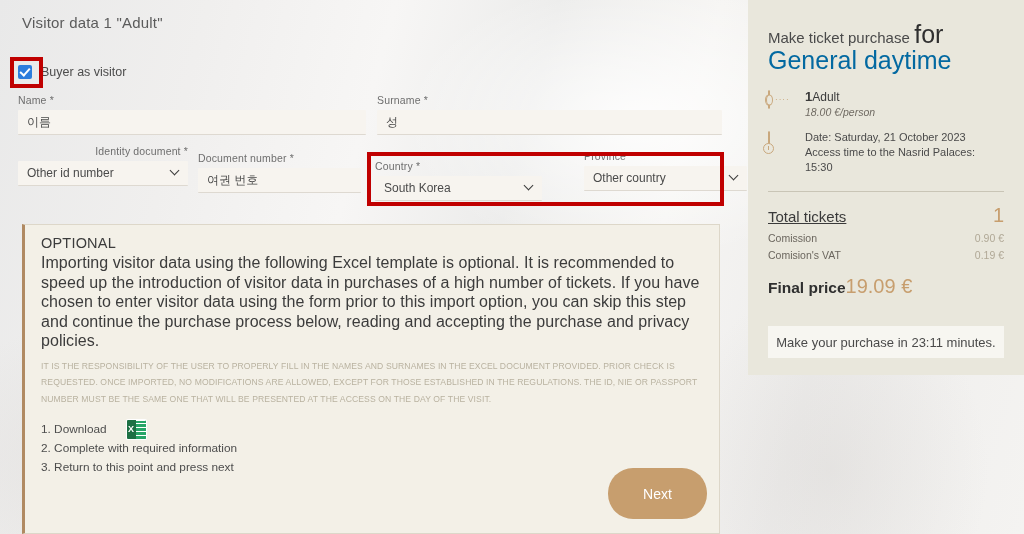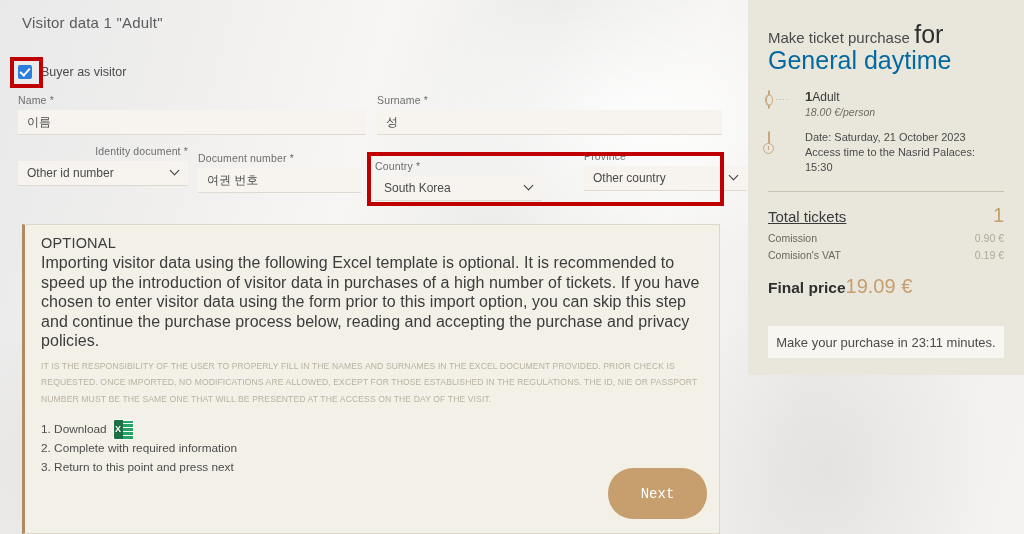--- a/index.html
+++ b/index.html
@@ -84,41 +84,41 @@
   .opt-title { font-size:14.5px; color:#3c3c3c; margin:10px 0 2px 16px; letter-spacing:.2px; }
   .opt-body {
     margin:0 16px 0 16px; font-size:16px; line-height:19.6px;
     color:#3c3c3c; letter-spacing:.05px;
   }
   .opt-fine {
     margin:7px 16px 12px 16px; font-size:8.6px; line-height:16.5px;
     color:#b9b2a0; letter-spacing:.1px; text-transform:uppercase;
   }
   .steps { margin:13px 0 0 16px; font-size:11.8px; color:#4d4d4d; line-height:19px; }
-  .step { display:flex; align-items:flex-start; gap:7px; }
+  .step { display:flex; align-items:flex-start; gap:20px; }
   .xls-icon {
     display:inline-flex; width:19px; height:19px; background:#ffffff;
     border-radius:1px; overflow:hidden; align-items:stretch;
     box-shadow:0 0 0 1px #ffffff;
   }
   .xls-icon .left {
     width:9px; background:#1d7044; color:#fff; font-size:9px; font-weight:bold;
     display:flex; align-items:center; justify-content:center;
   }
   .xls-icon .right {
     flex:1; background:
       linear-gradient(to bottom,#fff 0,#fff 1px,transparent 1px),
       repeating-linear-gradient(to bottom,#27a567 0 3px,#ffffff 3px 4px),
       repeating-linear-gradient(to right,#27a567 0 3px,#ffffff 3px 4px);
   }
   .next-btn {
     position:absolute; right:12px; bottom:14px;
     width:99px; height:51px; border-radius:25px;
     background:#c79e6e; border:none; cursor:pointer;
-    color:#fff; font-size:14px; font-family:Liberation Mono, monospace;
+    color:#fff; font-size:14px; font-family:Liberation Sans, sans-serif;
     display:flex; align-items:center; justify-content:center;
   }
 
   
   .sidebar {
     position:absolute; left:748px; top:0; width:276px; height:375px;
     background:#e9e7dc; padding:22px 20px 0 20px;
   }
   .sb-head { line-height:1.02; margin-bottom:16px; }
   .sb-head .small { font-size:15px; color:#4a4a4a; }

